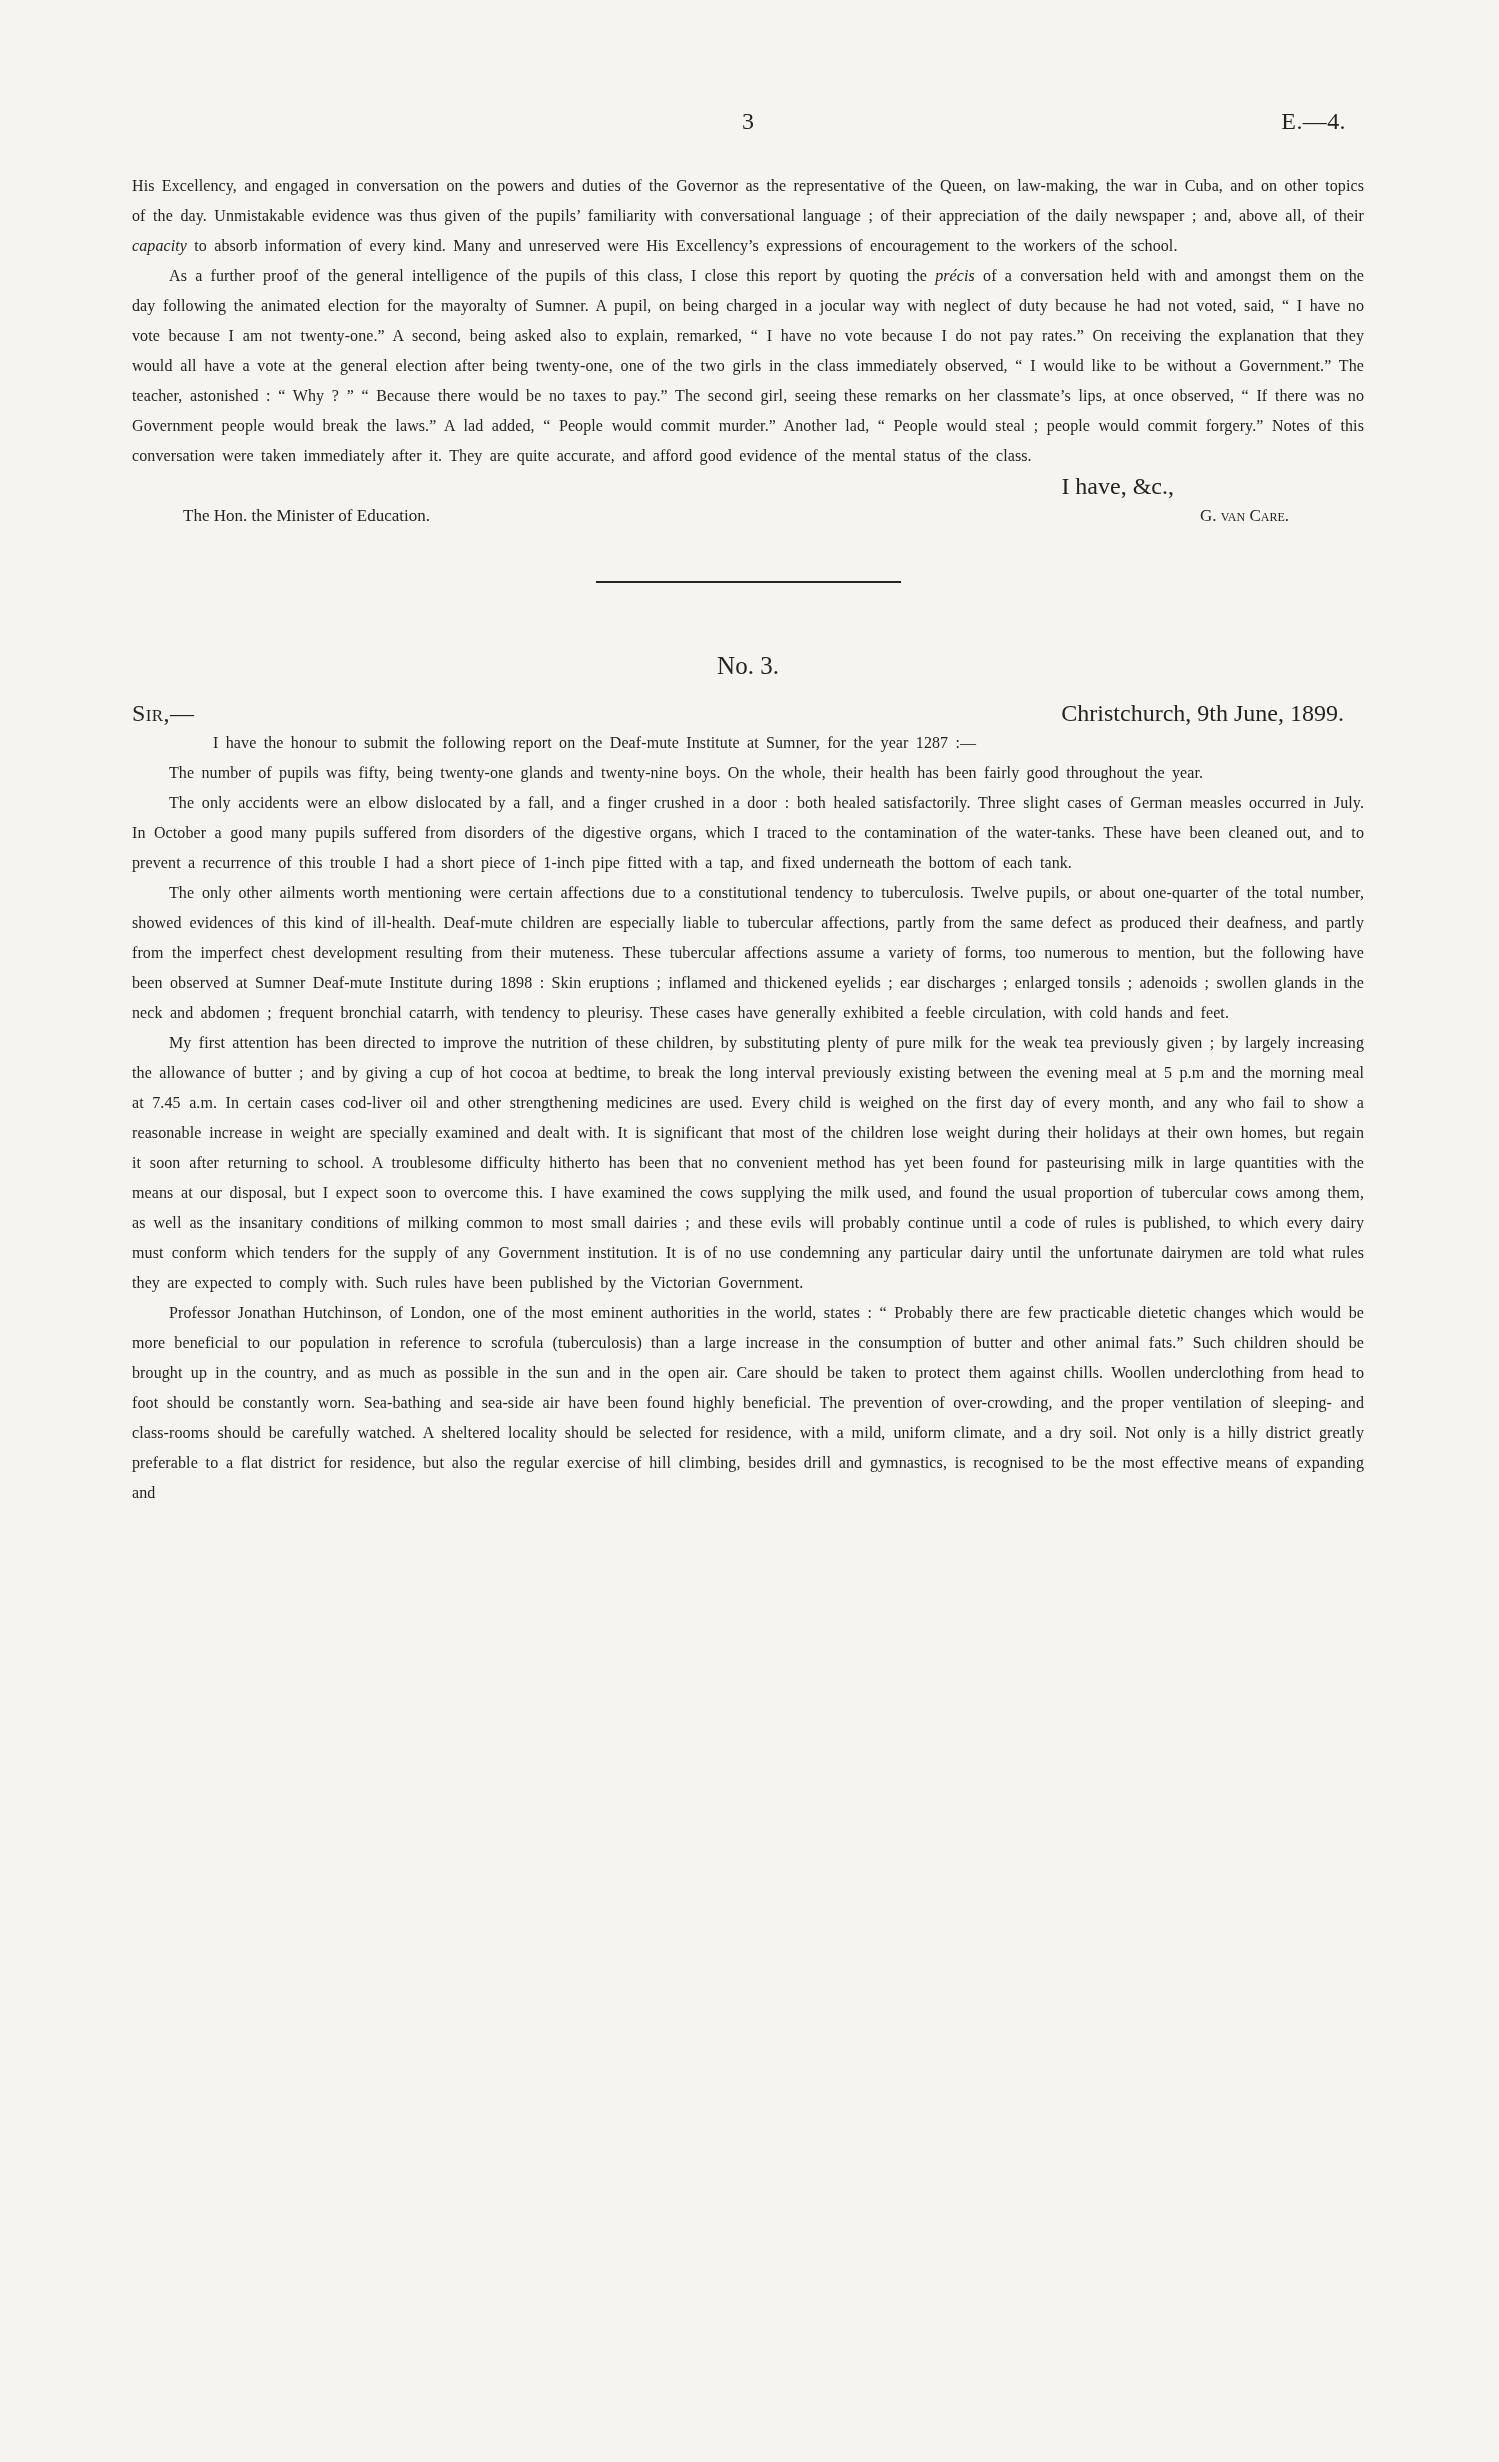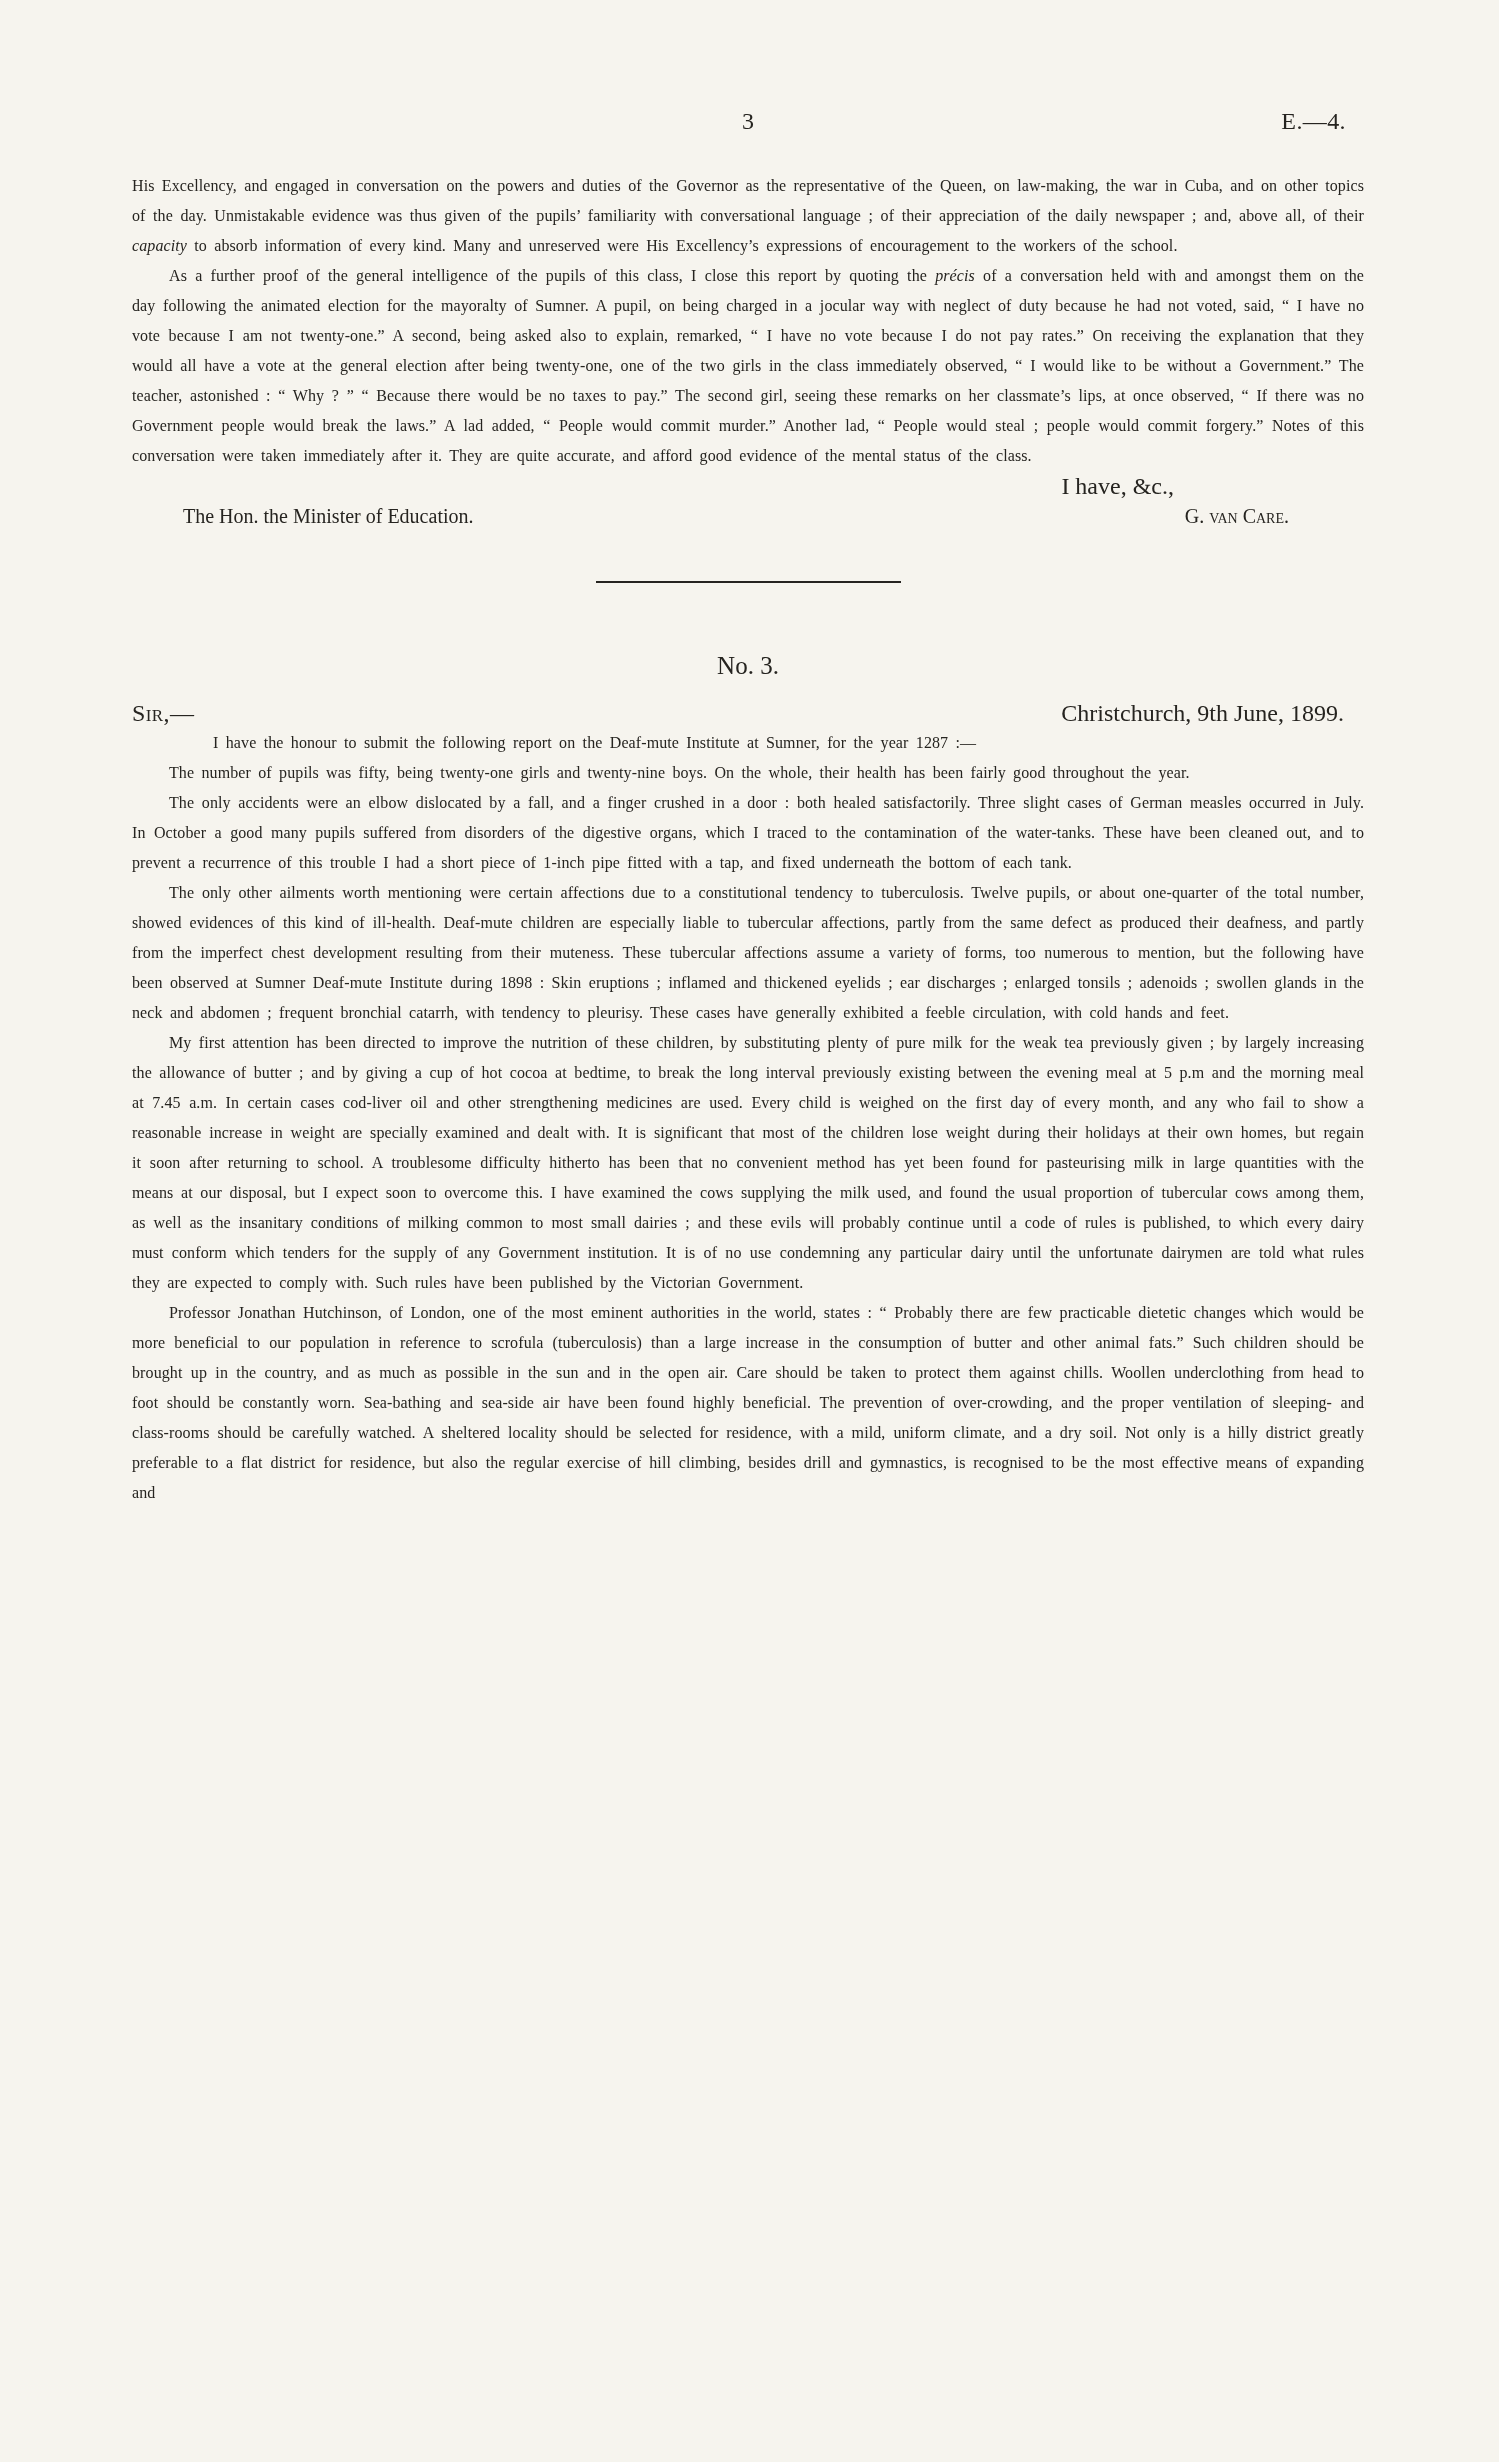--- a/index.html
+++ b/index.html
@@ -18,21 +18,21 @@
     font-size:16px; line-height:30px; margin:0;
     text-align:justify; word-spacing:3.2px; letter-spacing:0.1px;
   }
   .indent { text-indent:37px; }
   .opening { text-indent:81px; }
   .it { font-style:italic; }
   .sc { font-variant:small-caps; }
   .valediction { font-size:24px; line-height:30px; text-align:right; padding-right:190px; }
   .sig-row {
     display:flex; justify-content:space-between;
-    font-size:20px; line-height:30px; padding-left:51px; padding-right:75px;
+    font-size:17px; line-height:30px; padding-left:51px; padding-right:75px;
   }
   .divider { width:305px; height:2.1px; background:var(--ink); margin:50px auto 0 auto; }
   .report-no { margin:67px 0 12px; text-align:center; font-size:25px; line-height:31px; }
   .report-title {
     margin:10px 0 0; text-align:center; font-size:24px; line-height:30px;
     font-variant:small-caps; letter-spacing:1.1px;
   }
   .salutation-row {
     display:flex; justify-content:space-between; align-items:baseline;
     font-size:24px; line-height:30px; margin-top:17px;
@@ -63,20 +63,20 @@
   <div class="divider"></div>
 
   <div class="report-no">No. 3.</div>
 
   <div class="salutation-row">
     <span class="salutation">Sir,—</span>
     <span class="dateline">Christchurch, 9th June, 1899.</span>
   </div>
 
   <p class="para opening">I have the honour to submit the following report on the Deaf-mute Institute at Sumner, for the year 1287 :—</p>
-  <p class="para indent">The number of pupils was fifty, being twenty-one girls and twenty-nine boys. On the whole, their health has been fairly good throughout the year.</p>
+  <p class="para indent">The number of pupils was fifty, being twenty-one glands and twenty-nine boys. On the whole, their health has been fairly good throughout the year.</p>
   <p class="para indent">The only accidents were an elbow dislocated by a fall, and a finger crushed in a door : both healed satisfactorily. Three slight cases of German measles occurred in July. In October a good many pupils suffered from disorders of the digestive organs, which I traced to the contamination of the water-tanks. These have been cleaned out, and to prevent a recurrence of this trouble I had a short piece of 1-inch pipe fitted with a tap, and fixed underneath the bottom of each tank.</p>
   <p class="para indent">The only other ailments worth mentioning were certain affections due to a constitutional tendency to tuberculosis. Twelve pupils, or about one-quarter of the total number, showed evidences of this kind of ill-health. Deaf-mute children are especially liable to tubercular affections, partly from the same defect as produced their deafness, and partly from the imperfect chest development resulting from their muteness. These tubercular affections assume a variety of forms, too numerous to mention, but the following have been observed at Sumner Deaf-mute Institute during 1898 : Skin eruptions ; inflamed and thickened eyelids ; ear discharges ; enlarged tonsils ; adenoids ; swollen glands in the neck and abdomen ; frequent bronchial catarrh, with tendency to pleurisy. These cases have generally exhibited a feeble circulation, with cold hands and feet.</p>
   <p class="para indent">My first attention has been directed to improve the nutrition of these children, by substituting plenty of pure milk for the weak tea previously given ; by largely increasing the allowance of butter ; and by giving a cup of hot cocoa at bedtime, to break the long interval previously existing between the evening meal at 5 p.m and the morning meal at 7.45 a.m. In certain cases cod-liver oil and other strengthening medicines are used. Every child is weighed on the first day of every month, and any who fail to show a reasonable increase in weight are specially examined and dealt with. It is significant that most of the children lose weight during their holidays at their own homes, but regain it soon after returning to school. A troublesome difficulty hitherto has been that no convenient method has yet been found for pasteurising milk in large quantities with the means at our disposal, but I expect soon to overcome this. I have examined the cows supplying the milk used, and found the usual proportion of tubercular cows among them, as well as the insanitary conditions of milking common to most small dairies ; and these evils will probably continue until a code of rules is published, to which every dairy must conform which tenders for the supply of any Government institution. It is of no use condemning any particular dairy until the unfortunate dairymen are told what rules they are expected to comply with. Such rules have been published by the Victorian Government.</p>
   <p class="para indent">Professor Jonathan Hutchinson, of London, one of the most eminent authorities in the world, states : “ Probably there are few practicable dietetic changes which would be more beneficial to our population in reference to scrofula (tuberculosis) than a large increase in the consumption of butter and other animal fats.” Such children should be brought up in the country, and as much as possible in the sun and in the open air. Care should be taken to protect them against chills. Woollen underclothing from head to foot should be constantly worn. Sea-bathing and sea-side air have been found highly beneficial. The prevention of over-crowding, and the proper ventilation of sleeping- and class-rooms should be carefully watched. A sheltered locality should be selected for residence, with a mild, uniform climate, and a dry soil. Not only is a hilly district greatly preferable to a flat district for residence, but also the regular exercise of hill climbing, besides drill and gymnastics, is recognised to be the most effective means of expanding and</p>
 
 </div>
 
 
 </body></html>

